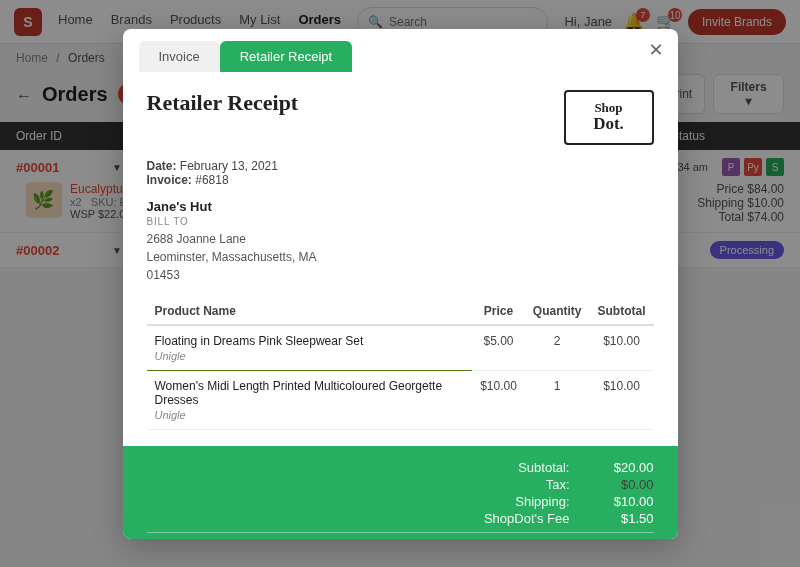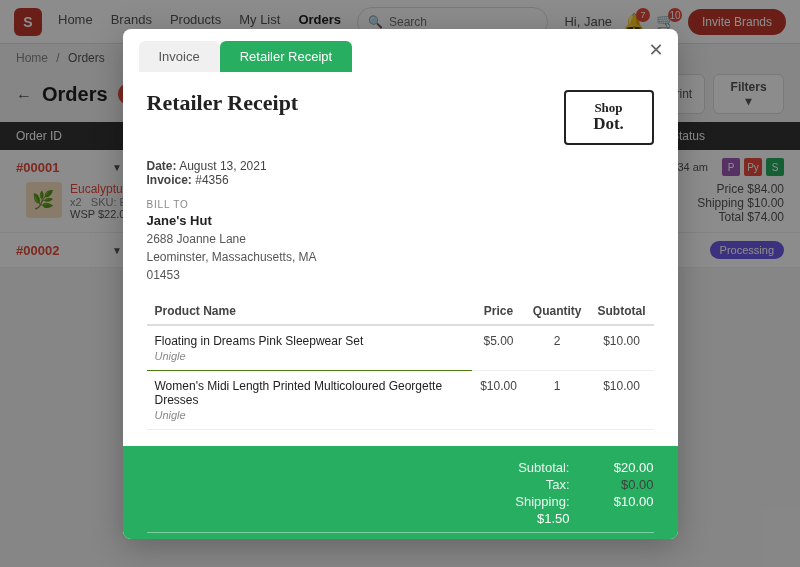--- a/index.html
+++ b/index.html
@@ -165,27 +165,27 @@
 
       <div style="display:flex;justify-content:space-between;align-items:flex-start;margin-bottom:14px;">
         <h2 style="font-size:22px;font-weight:700;color:#222;font-family:Georgia,serif;">Retailer Receipt</h2>
         <div style="width:90px;height:55px;border:2.5px solid #222;border-radius:4px;display:flex;align-items:center;justify-content:center;flex-direction:column;padding:4px;">
           <div style="font-size:13px;font-weight:900;color:#222;font-family:Georgia,serif;line-height:1.1;">Shop</div>
           <div style="font-size:17px;font-weight:900;color:#222;font-family:Georgia,serif;line-height:1.1;">Dot.</div>
         </div>
       </div>
 
       <div style="font-size:12px;color:#444;margin-bottom:12px;">
-        <div><b>Date:</b> <span>August 13, 2021</span></div>
-        <div><b>Invoice:</b> <span>#4356</span></div>
+        <div><b>Date:</b> <span>February 13, 2021</span></div>
+        <div><b>Invoice:</b> <span>#6818</span></div>
       </div>
 
       <div style="margin-bottom:14px;">
+        <div style="font-size:13px;font-weight:700;color:#222;margin-bottom:2px;">Jane's Hut</div>
         <div style="font-size:10px;color:#888;text-transform:uppercase;letter-spacing:0.8px;margin-bottom:3px;">Bill To</div>
-        <div style="font-size:13px;font-weight:700;color:#222;margin-bottom:2px;">Jane's Hut</div>
         <div style="font-size:12px;color:#555;line-height:1.5;">
           <div>2688 Joanne Lane</div>
           <div>Leominster, Massachusetts, MA</div>
           <div>01453</div>
         </div>
       </div>
 
       <table style="width:100%;border-collapse:collapse;margin-bottom:16px;">
         <thead>
           <tr>
@@ -219,20 +219,21 @@
     </div>
 
     <div style="background:#27ae60;padding:14px 24px 0;">
       <div style="display:grid;grid-template-columns:1fr auto;gap:2px 24px;margin-bottom:6px;">
         <span style="font-size:13px;color:rgba(255,255,255,0.9);text-align:right;">Subtotal:</span>
         <span style="font-size:13px;color:white;font-weight:500;text-align:right;min-width:60px;">$20.00</span>
         <span style="font-size:13px;color:rgba(255,255,255,0.9);text-align:right;">Tax:</span>
         <span style="font-size:13px;color:#404040;font-weight:500;text-align:right;">$0.00</span>
         <span style="font-size:13px;color:rgba(255,255,255,0.9);text-align:right;">Shipping:</span>
         <span style="font-size:13px;color:white;font-weight:500;text-align:right;">$10.00</span>
+        <span style="font-size:13px;color:rgba(255,255,255,0.9);text-align:right;">ShopDot's Fee</span>
         <span style="font-size:13px;color:white;font-weight:500;text-align:right;">$1.50</span>
       </div>
       <hr style="border:none;border-top:1px solid rgba(255,255,255,0.4);margin:6px 0;">
       <div style="display:grid;grid-template-columns:1fr auto;gap:0 24px;padding-bottom:14px;">
         <span style="font-size:15px;color:white;font-weight:700;text-align:right;">Total:</span>
         <span style="font-size:15px;color:white;font-weight:700;text-align:right;min-width:60px;">$31.50</span>
       </div>
     </div>
 
   </div>

